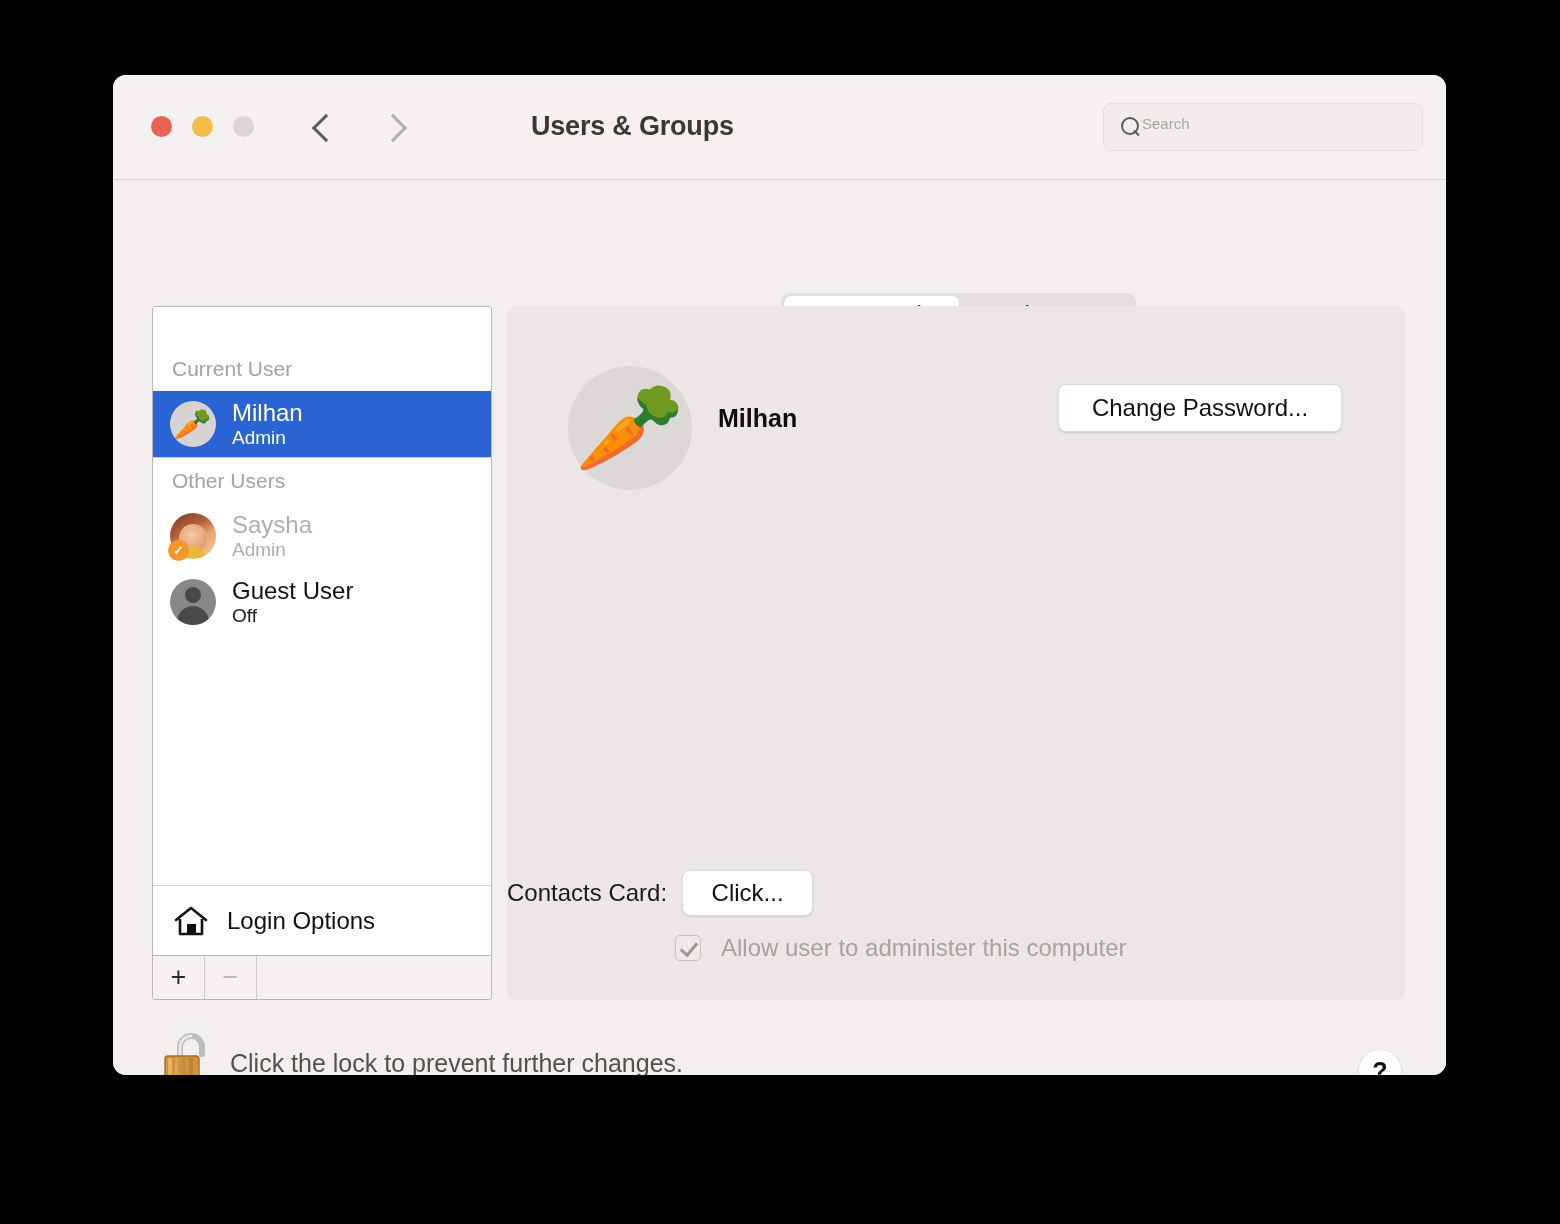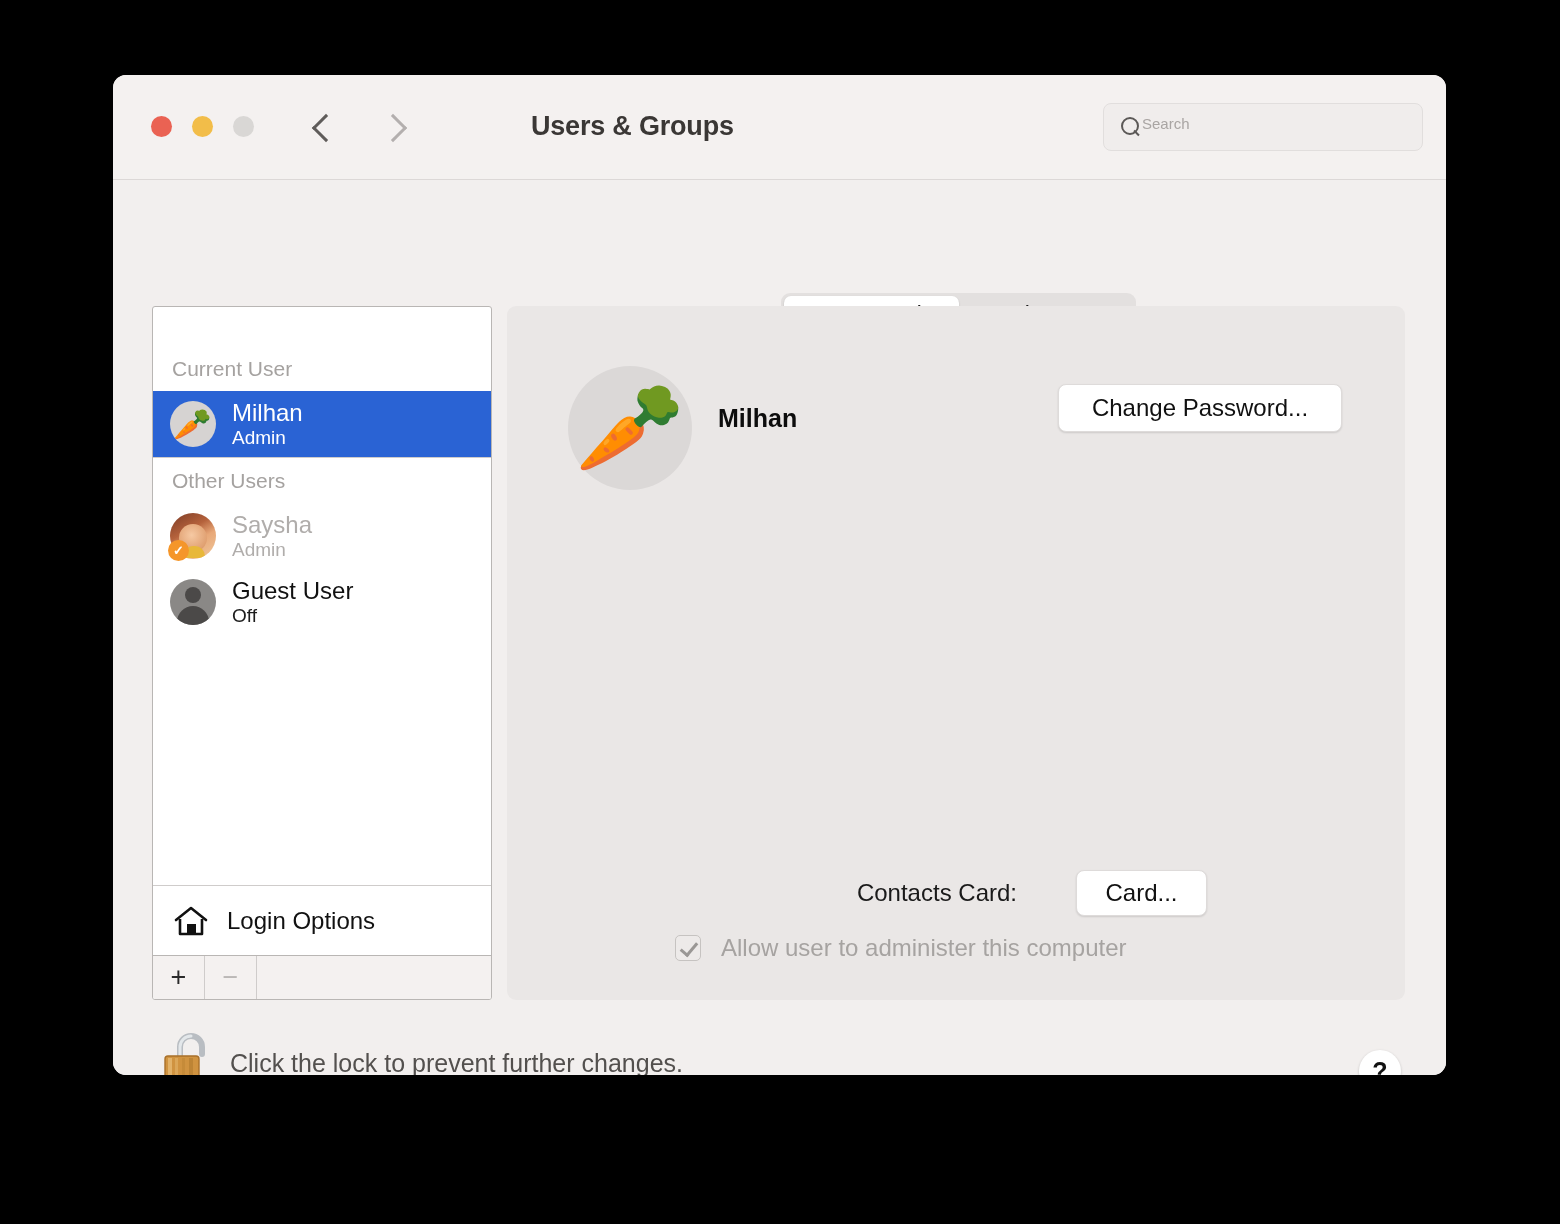--- a/index.html
+++ b/index.html
@@ -413,22 +413,20 @@
     height: 48px;
   }
 
   .contacts-row {
     position: absolute;
     left: 0;
     top: 564px;
     width: 700px;
     display: flex;
     align-items: center;
-    justify-content: flex-end;
-    gap: 44px;
   }
   .contacts-label {
     font-size: 24px;
     color: #1a1a1a;
     margin-right: 15px;
   }
   .open-btn {
     width: 131px;
     height: 46px;
   }
@@ -601,21 +599,21 @@
         <span class="tab">Login Items</span>
       </div>
 
       <div class="panel">
         <div class="big-avatar">🥕</div>
         <div class="panel-username">Milhan</div>
         <div class="btn change-pw">Change Password...</div>
 
         <div class="contacts-row">
           <span class="contacts-label">Contacts Card:</span>
-          <span class="btn open-btn">Card...</span>
+          <span class="btn open-btn">Click...</span>
         </div>
 
         <div class="admin-row">
           <span class="chk"></span>
           <span class="admin-label">Allow user to administer this computer</span>
         </div>
       </div>
 
       <div class="footer-lock">
         <svg width="56" height="64" viewBox="0 0 56 64">

